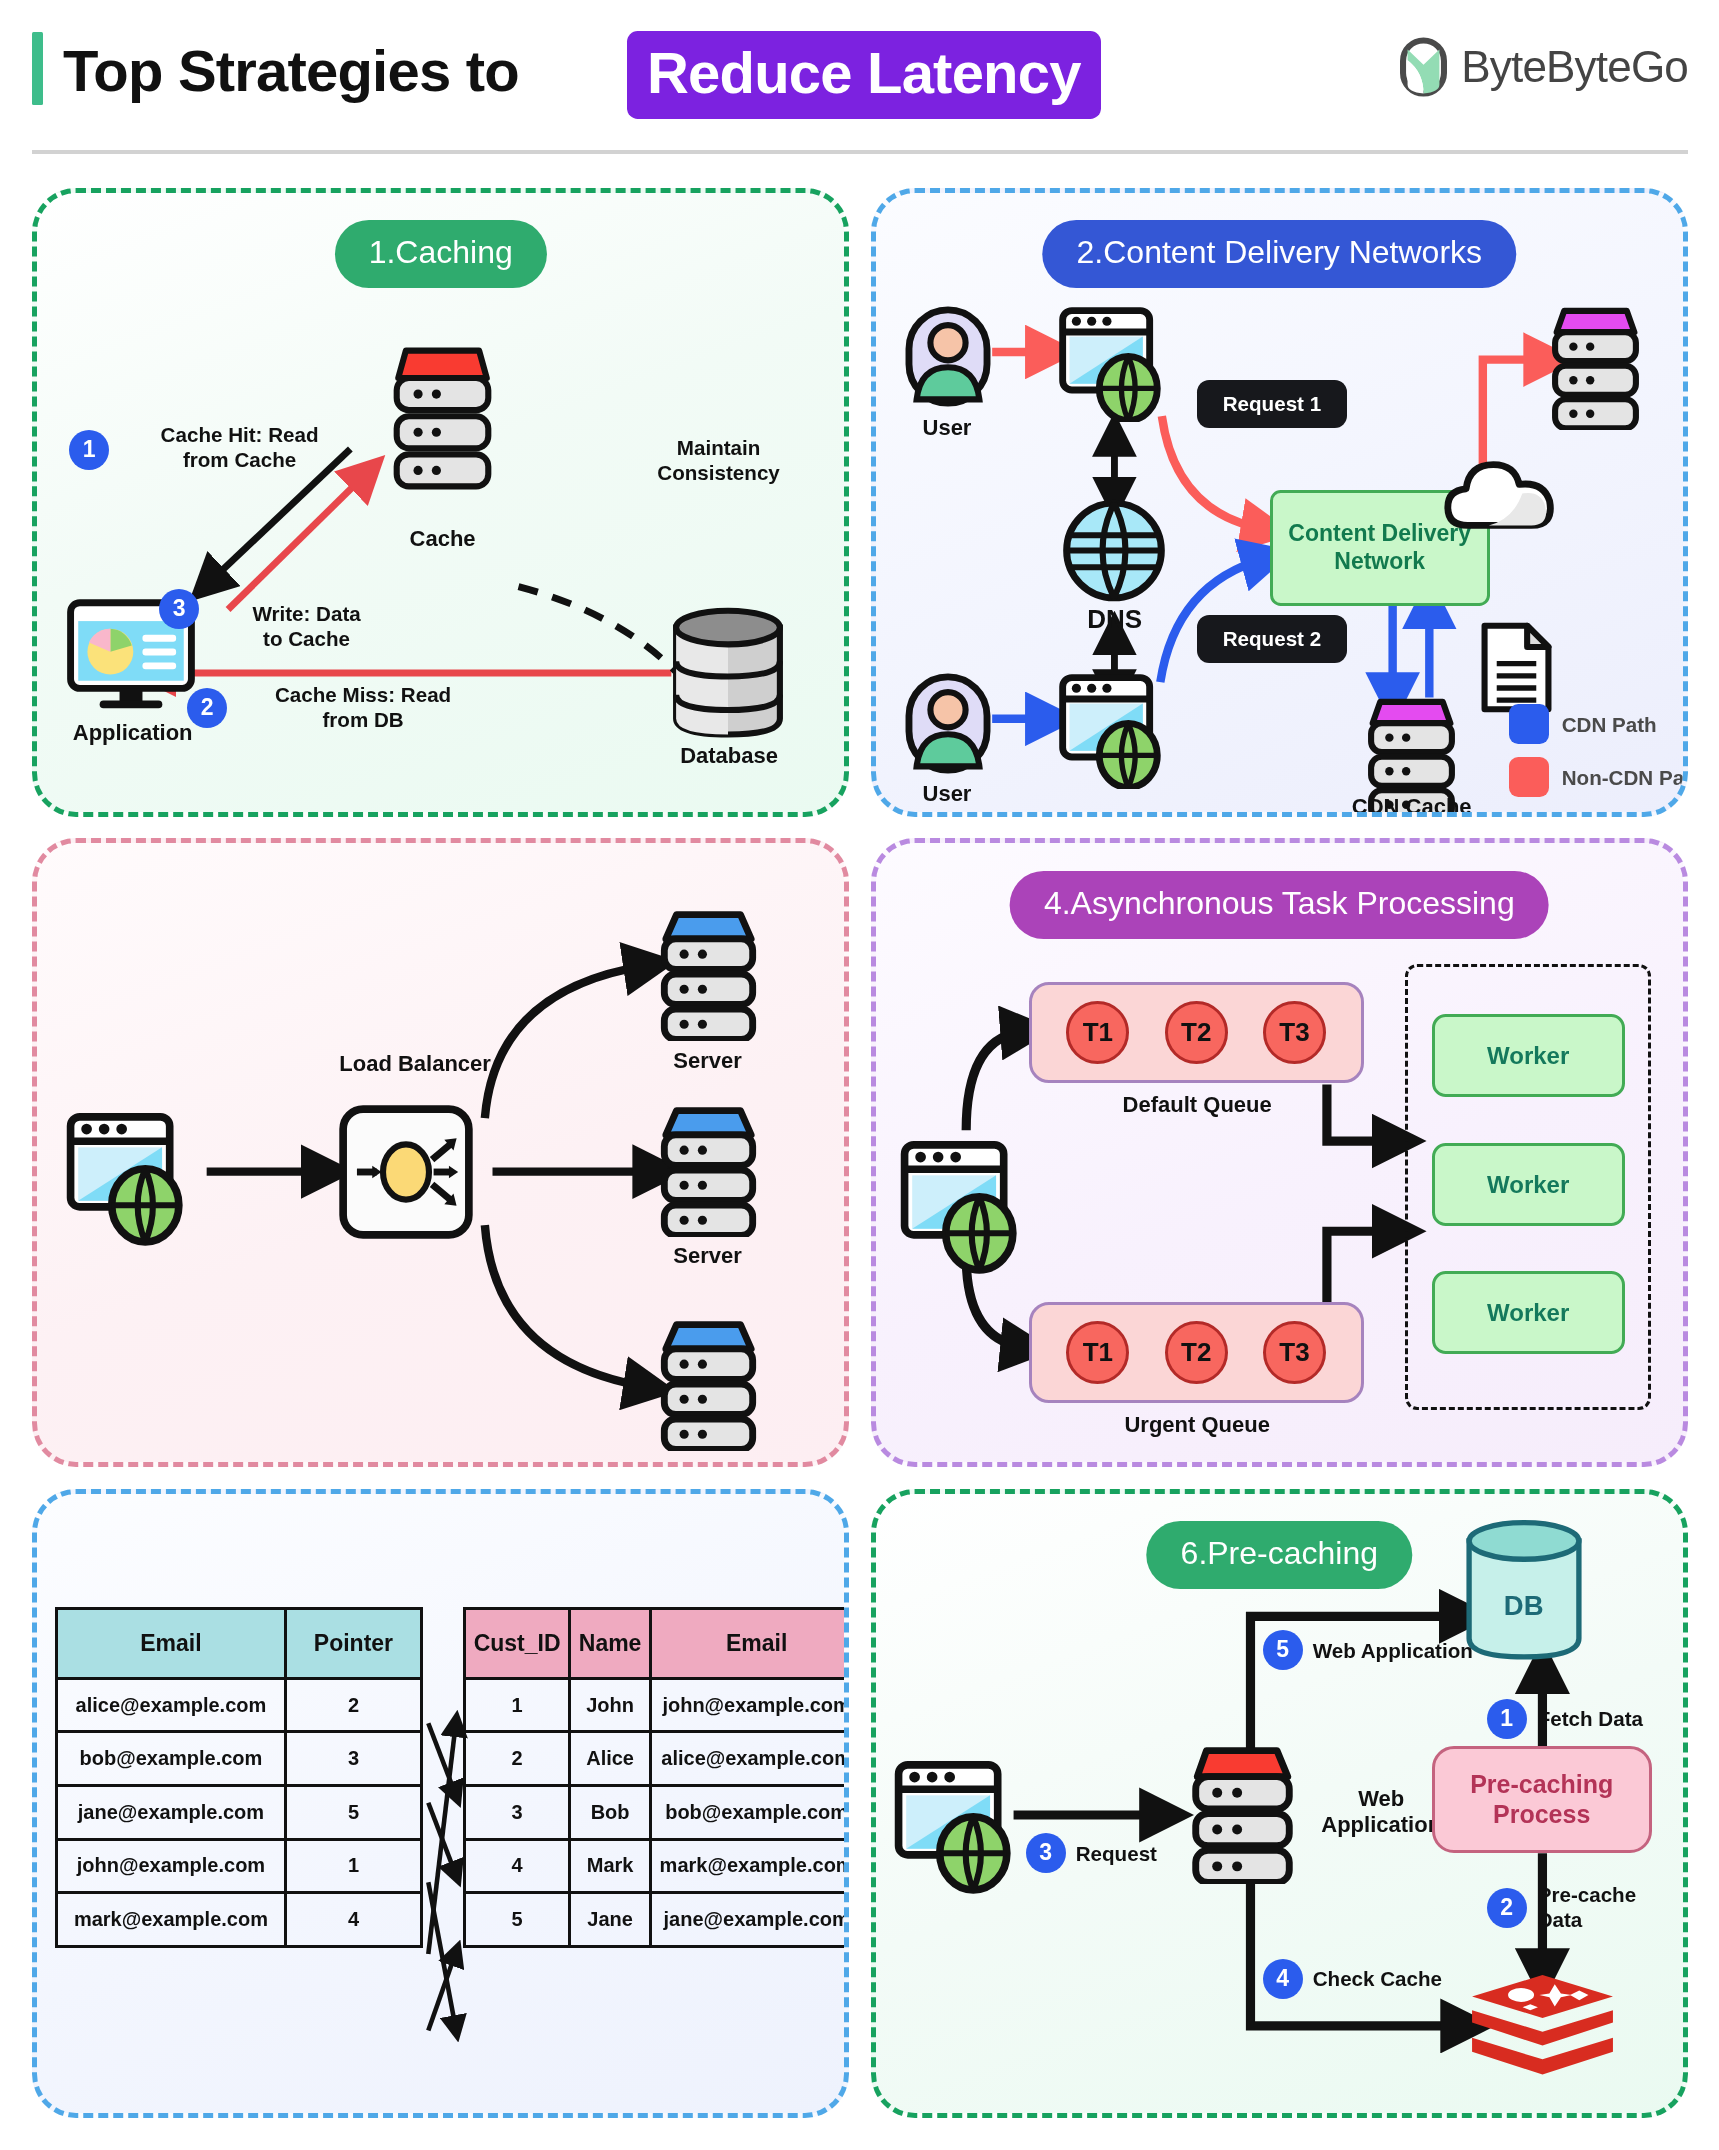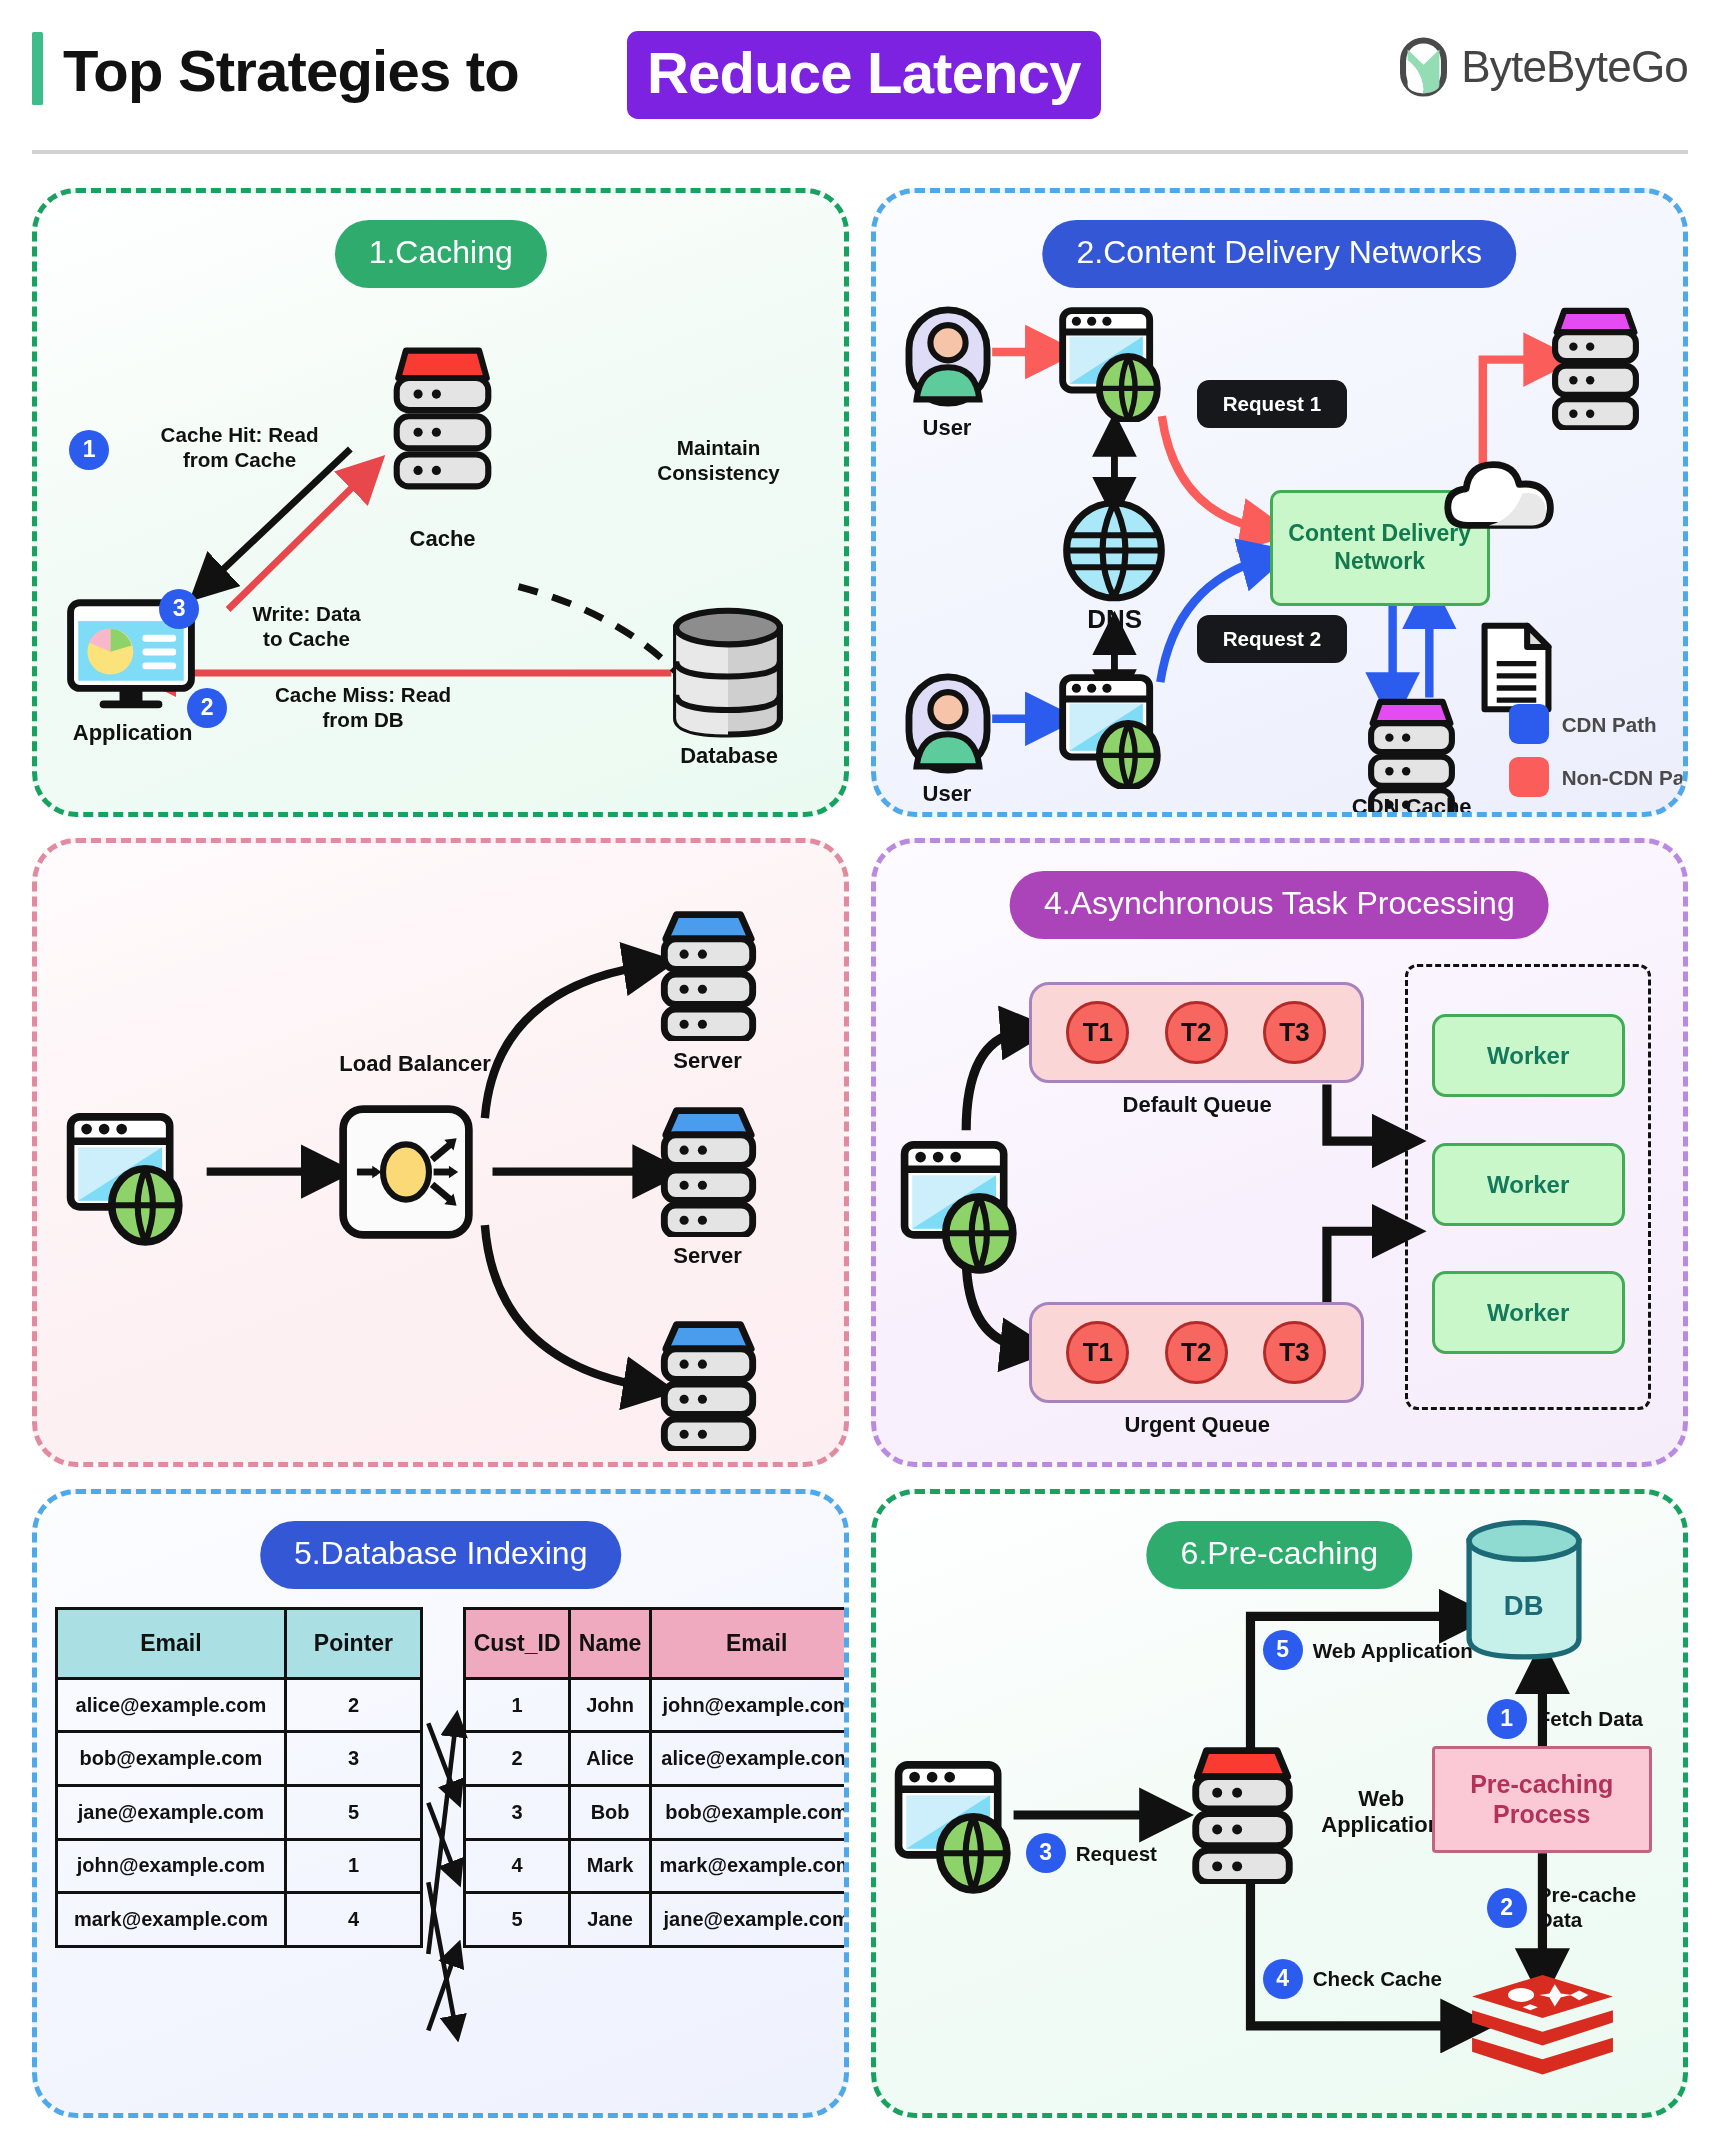--- a/index.html
+++ b/index.html
@@ -109,21 +109,21 @@
   }
   .taskcircle {
     width: 63px; height: 63px; border-radius: 50%;
     background: #f8675f; border: 3.1px solid #b32a28;
     display: flex; align-items: center; justify-content: center;
     color: #111111; font-size: 26px; font-weight: 800;
   }
 
   .precache-box {
     position: absolute; background: #fbc9d6; border: 3.8px solid #c4637f;
-    border-radius: 4px; display: flex; align-items: center; justify-content: center;
+    border-radius: 22px; display: flex; align-items: center; justify-content: center;
     color: #b33357; font-size: 25px; font-weight: 700; text-align: center; line-height: 1.2;
     white-space: pre-line;
   }
 
   
   .tbl { position: absolute; border-collapse: collapse; }
   .tbl td, .tbl th {
     border: 3.1px solid #111111; font-size: 20px; font-weight: 700;
     color: #111111; text-align: center; padding: 13.8px 7.6px;
   }
@@ -526,21 +526,20 @@
     </div>
     <div class="lbl-l" style="left:199px;top:569px;width:245px;">Urgent Queue</div>
 
     <div class="workergroup" style="left:529px;top:121px;width:246px;height:446px;"></div>
     <div class="workerbox" style="left:556px;top:171px;width:193px;height:83px;">Worker</div>
     <div class="workerbox" style="left:556px;top:300px;width:193px;height:83px;">Worker</div>
     <div class="workerbox" style="left:556px;top:428px;width:193px;height:83px;">Worker</div>
   </div>
 
   <div class="panel p5">
-    <div class="pill pill-blue">5.Database Indexing</div>
 
     <table class="tbl" style="left:18.3px;top:113px;width:368px;">
       <tbody>
           <tr>
         <th class="th-cyan" style="width:229px;">Email</th>
         <th class="th-cyan" style="width:139px;margin-top:11px;">Pointer</th>
       </tr>
       <tr>
         <td>alice@example.com</td>
         <td>2</td>

